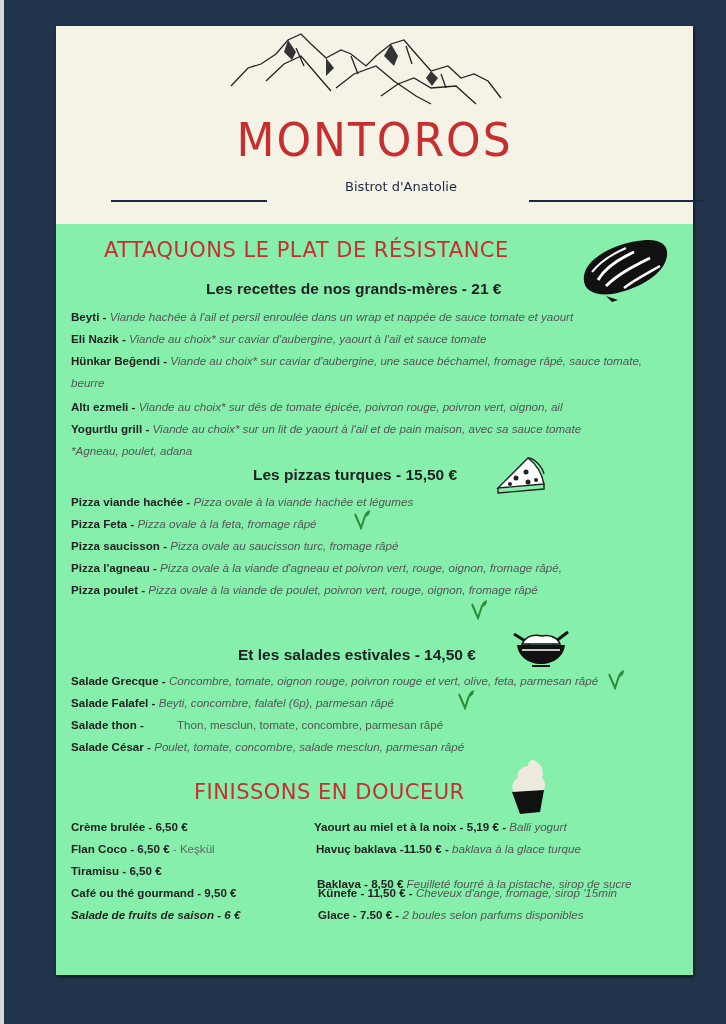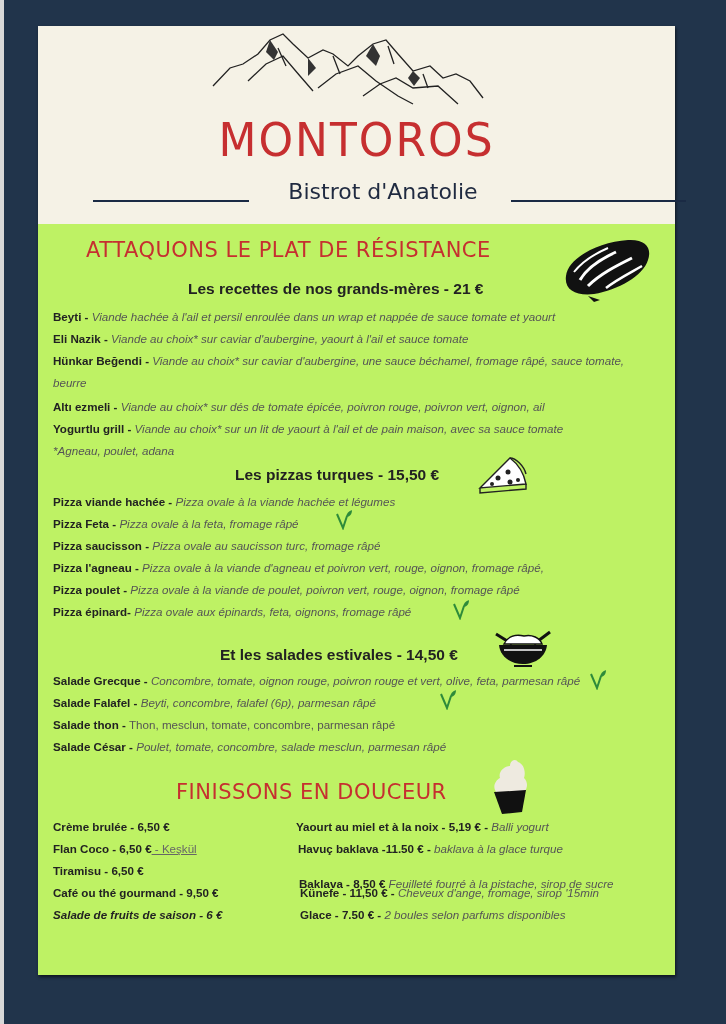--- a/index.html
+++ b/index.html
@@ -4,63 +4,63 @@
 <style>
   * { box-sizing: border-box; margin: 0; padding: 0; }
   html, body { width: 726px; height: 1024px; overflow: hidden; }
   body {
     background: #21344b;
     position: relative;
     font-family: "DejaVu Sans", sans-serif;
   }
   .left-strip { position: absolute; left: 0; top: 0; width: 4px; height: 1024px; background: #d8d8d8; }
   .paper {
-    position: absolute; left: 38px; top: 26px; width: 637px; height: 949px;
-    background: #bef264;
+    position: absolute; left: 56px; top: 26px; width: 637px; height: 949px;
+    background: #86efac;
     box-shadow: 1px 2px 3px rgba(0,0,0,0.6);
   }
   .header {
     position: absolute; left: 0; top: 0; width: 637px; height: 198px;
     background: #f5f2e6;
   }
   .mountains { position: absolute; left: 170px; top: 0; width: 300px; height: 90px; }
   .brand {
     position: absolute; left: 0; width: 637px; top: 88px; text-align: center;
     color: #c62f30; font-family: "DejaVu Sans", sans-serif; font-size: 44px;
     letter-spacing: 2px; font-weight: normal; transform: scaleY(1.05);
   }
   .subtitle-row { position: absolute; left: 55px; top: 151px; width: 545px; height: 30px; }
   .rule { position: absolute; top: 23px; height: 2px; background: #1a2a44; }
   .rule.l { left: 0; width: 156px; }
   .rule.r { left: 418px; width: 175px; }
   .subtitle {
     position: absolute; left: 170px; top: 2px; width: 240px; text-align: center;
-    color: #1f2a40; font-size: 22px; font-family: "DejaVu Sans", sans-serif;
+    color: #1f2a40; font-size: 13px; font-family: "DejaVu Sans", sans-serif;
   }
   .section-title {
     position: absolute; color: #c62f30; font-size: 21px; letter-spacing: 0.5px;
     font-family: "DejaVu Sans", sans-serif; white-space: nowrap;
   }
   .sub-title {
     position: absolute; color: #222; font-weight: bold; font-size: 15.5px;
     white-space: nowrap; font-family: "Liberation Sans", sans-serif;
   }
   .line {
     position: absolute; left: 15px; white-space: nowrap;
     font-family: "Liberation Sans", sans-serif; font-size: 11.6px; color: #555;
   }
   .line .n { font-weight: bold; color: #222; text-align: right; }
   .line .d { font-style: italic; color: #555; margin-top: 44px; }
-  .line .u { font-style: normal; color: #555; }
+  .line .u { font-style: normal; color: #555; margin-left: 30px; }
   .wrap { white-space: normal; width: 600px; line-height: 22px; }
   .veg { position: absolute; width: 18px; height: 20px; }
   .dessert { position: absolute; white-space: nowrap; font-family: "Liberation Sans", sans-serif; font-size: 11.6px; }
   .dessert .n { font-weight: bold; color: #222; }
   .dessert .d { font-style: italic; color: #555; }
-  .dessert .u { color: #666; text-decoration: underline; }
+  .dessert .u { color: #666; }
   .icon { position: absolute; }
 </style>
 </head>
 <body>
 
 <div class="left-strip"></div>
 
 <div class="paper">
 
   <div class="header">
@@ -138,23 +138,20 @@
   </div>
   <div class="line" style="top:513px;">
     <span class="n">Pizza saucisson</span><span class="n"> - </span><span class="d">Pizza ovale au saucisson turc, fromage râpé</span>
   </div>
   <div class="line" style="top:535px;">
     <span class="n">Pizza l'agneau</span><span class="n"> - </span><span class="d">Pizza ovale à la viande d'agneau et poivron vert, rouge, oignon,  fromage râpé,</span>
   </div>
   <div class="line" style="top:557px;">
     <span class="n">Pizza poulet</span><span class="n"> - </span><span class="d">Pizza ovale à la viande de poulet, poivron vert, rouge, oignon, fromage râpé</span>
   </div>
-  <div class="line" style="top:579px;">
-    <span class="n">Pizza épinard</span><span class="n">- </span><span class="d">Pizza ovale aux épinards, feta, oignons, fromage râpé</span>
-  </div>
 
   <svg class="veg" style="left:297px; top:484px;" viewBox="0 0 18 20">
     <path d="M2,4 L8,18 L12,6" fill="none" stroke="#2e8b3a" stroke-width="2"></path>
       <path d="M11,7 C12,2 15,1 17,0 C17,4 15,7 11,7 Z" fill="#2e8b3a"></path>
   </svg>
   <svg class="veg" style="left:414px; top:574px;" viewBox="0 0 18 20">
     <path d="M2,4 L8,18 L12,6" fill="none" stroke="#2e8b3a" stroke-width="2"></path>
       <path d="M11,7 C12,2 15,1 17,0 C17,4 15,7 11,7 Z" fill="#2e8b3a"></path>
   </svg>
 

